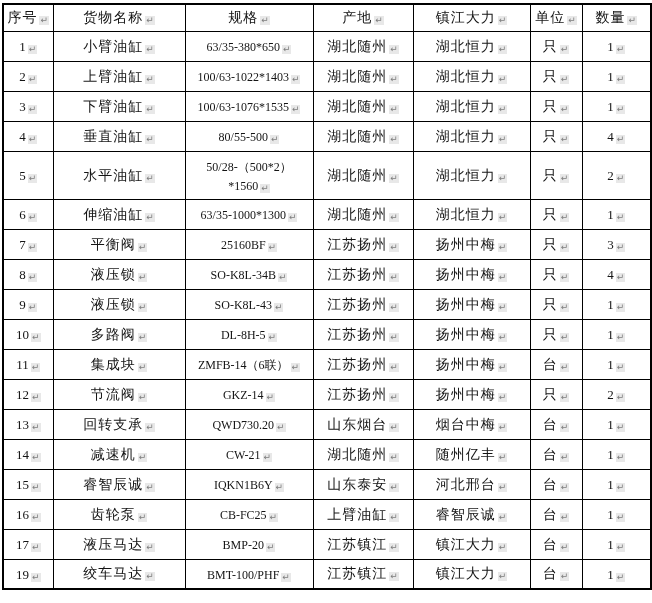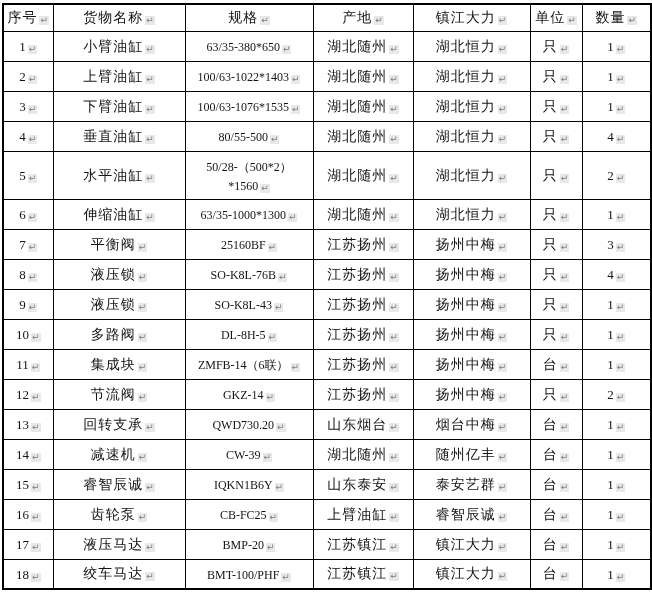--- a/index.html
+++ b/index.html
@@ -151,21 +151,21 @@
       <td class="c-name"><span class="cell-text">平衡阀</span><span class="mark">↵</span></td>
       <td class="c-spec"><span class="cell-text">25160BF</span><span class="mark">↵</span></td>
       <td class="c-origin"><span class="cell-text">江苏扬州</span><span class="mark">↵</span></td>
       <td class="c-manufacturer"><span class="cell-text">扬州中梅</span><span class="mark">↵</span></td>
       <td class="c-unit"><span class="cell-text">只</span><span class="mark">↵</span></td>
       <td class="c-qty"><span class="cell-text">3</span><span class="mark">↵</span></td>
     </tr>
         <tr>
       <td class="c-index"><span class="cell-text">8</span><span class="mark">↵</span></td>
       <td class="c-name"><span class="cell-text">液压锁</span><span class="mark">↵</span></td>
-      <td class="c-spec"><span class="cell-text">SO-K8L-76B</span><span class="mark">↵</span></td>
+      <td class="c-spec"><span class="cell-text">SO-K8L-34B</span><span class="mark">↵</span></td>
       <td class="c-origin"><span class="cell-text">江苏扬州</span><span class="mark">↵</span></td>
       <td class="c-manufacturer"><span class="cell-text">扬州中梅</span><span class="mark">↵</span></td>
       <td class="c-unit"><span class="cell-text">只</span><span class="mark">↵</span></td>
       <td class="c-qty"><span class="cell-text">4</span><span class="mark">↵</span></td>
     </tr>
         <tr>
       <td class="c-index"><span class="cell-text">9</span><span class="mark">↵</span></td>
       <td class="c-name"><span class="cell-text">液压锁</span><span class="mark">↵</span></td>
       <td class="c-spec"><span class="cell-text">SO-K8L-43</span><span class="mark">↵</span></td>
       <td class="c-origin"><span class="cell-text">江苏扬州</span><span class="mark">↵</span></td>
@@ -205,32 +205,32 @@
       <td class="c-name"><span class="cell-text">回转支承</span><span class="mark">↵</span></td>
       <td class="c-spec"><span class="cell-text">QWD730.20</span><span class="mark">↵</span></td>
       <td class="c-origin"><span class="cell-text">山东烟台</span><span class="mark">↵</span></td>
       <td class="c-manufacturer"><span class="cell-text">烟台中梅</span><span class="mark">↵</span></td>
       <td class="c-unit"><span class="cell-text">台</span><span class="mark">↵</span></td>
       <td class="c-qty"><span class="cell-text">1</span><span class="mark">↵</span></td>
     </tr>
         <tr>
       <td class="c-index"><span class="cell-text">14</span><span class="mark">↵</span></td>
       <td class="c-name"><span class="cell-text">减速机</span><span class="mark">↵</span></td>
-      <td class="c-spec"><span class="cell-text">CW-39</span><span class="mark">↵</span></td>
+      <td class="c-spec"><span class="cell-text">CW-21</span><span class="mark">↵</span></td>
       <td class="c-origin"><span class="cell-text">湖北随州</span><span class="mark">↵</span></td>
       <td class="c-manufacturer"><span class="cell-text">随州亿丰</span><span class="mark">↵</span></td>
       <td class="c-unit"><span class="cell-text">台</span><span class="mark">↵</span></td>
       <td class="c-qty"><span class="cell-text">1</span><span class="mark">↵</span></td>
     </tr>
         <tr>
       <td class="c-index"><span class="cell-text">15</span><span class="mark">↵</span></td>
       <td class="c-name"><span class="cell-text">睿智辰诚</span><span class="mark">↵</span></td>
       <td class="c-spec"><span class="cell-text">IQKN1B6Y</span><span class="mark">↵</span></td>
       <td class="c-origin"><span class="cell-text">山东泰安</span><span class="mark">↵</span></td>
-      <td class="c-manufacturer"><span class="cell-text">泰安艺群</span><span class="mark">↵</span></td>
+      <td class="c-manufacturer"><span class="cell-text">河北邢台</span><span class="mark">↵</span></td>
       <td class="c-unit"><span class="cell-text">台</span><span class="mark">↵</span></td>
       <td class="c-qty"><span class="cell-text">1</span><span class="mark">↵</span></td>
     </tr>
         <tr>
       <td class="c-index"><span class="cell-text">16</span><span class="mark">↵</span></td>
       <td class="c-name"><span class="cell-text">齿轮泵</span><span class="mark">↵</span></td>
       <td class="c-spec"><span class="cell-text">CB-FC25</span><span class="mark">↵</span></td>
       <td class="c-origin"><span class="cell-text">上臂油缸</span><span class="mark">↵</span></td>
       <td class="c-manufacturer"><span class="cell-text">睿智辰诚</span><span class="mark">↵</span></td>
       <td class="c-unit"><span class="cell-text">台</span><span class="mark">↵</span></td>
@@ -239,21 +239,21 @@
         <tr>
       <td class="c-index"><span class="cell-text">17</span><span class="mark">↵</span></td>
       <td class="c-name"><span class="cell-text">液压马达</span><span class="mark">↵</span></td>
       <td class="c-spec"><span class="cell-text">BMP-20</span><span class="mark">↵</span></td>
       <td class="c-origin"><span class="cell-text">江苏镇江</span><span class="mark">↵</span></td>
       <td class="c-manufacturer"><span class="cell-text">镇江大力</span><span class="mark">↵</span></td>
       <td class="c-unit"><span class="cell-text">台</span><span class="mark">↵</span></td>
       <td class="c-qty"><span class="cell-text">1</span><span class="mark">↵</span></td>
     </tr>
         <tr>
-      <td class="c-index"><span class="cell-text">18</span><span class="mark">↵</span></td>
+      <td class="c-index"><span class="cell-text">19</span><span class="mark">↵</span></td>
       <td class="c-name"><span class="cell-text">绞车马达</span><span class="mark">↵</span></td>
       <td class="c-spec"><span class="cell-text">BMT-100/PHF</span><span class="mark">↵</span></td>
       <td class="c-origin"><span class="cell-text">江苏镇江</span><span class="mark">↵</span></td>
       <td class="c-manufacturer"><span class="cell-text">镇江大力</span><span class="mark">↵</span></td>
       <td class="c-unit"><span class="cell-text">台</span><span class="mark">↵</span></td>
       <td class="c-qty"><span class="cell-text">1</span><span class="mark">↵</span></td>
     </tr>
       </tbody>
   </table>
 

